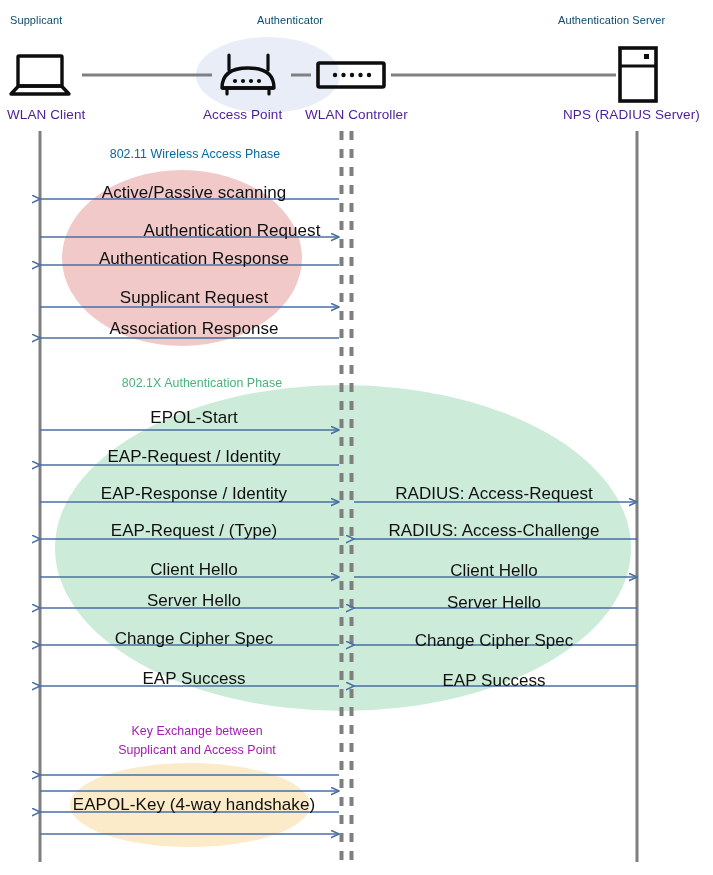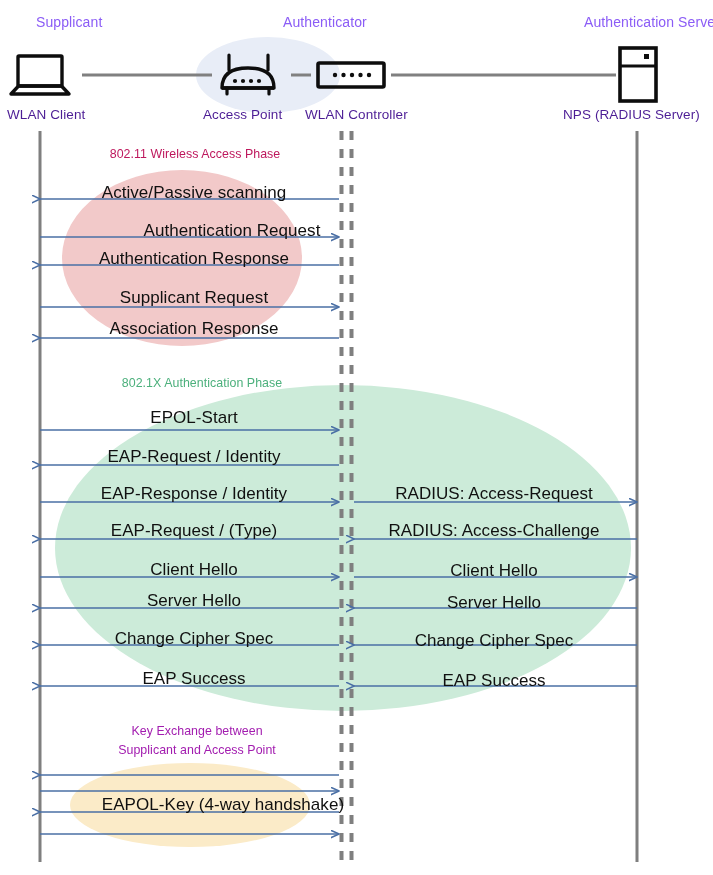--- a/index.html
+++ b/index.html
@@ -19,25 +19,24 @@
   }
   #diagram-svg {
     position: absolute;
     left: 0;
     top: 0;
     width: 713px;
     height: 875px;
   }
   .hdr-title {
     position: absolute;
-    font-size: 14px;
-    color: #8b5cf6;
+    font-size: 11px;
+    color: #0c4a6e;
     white-space: nowrap;
     letter-spacing: 0.1px;
-    margin-left: 26px;
   }
   .node-label {
     position: absolute;
     font-size: 13.5px;
     color: #4c1d95;
     white-space: nowrap;
     letter-spacing: 0.1px;
   }
   .msg-label {
     position: absolute;
@@ -161,42 +160,42 @@
 
   <div class="hdr-title" style="left:10px; top:14px;">Supplicant</div>
   <div class="hdr-title" style="left:257px; top:14px;">Authenticator</div>
   <div class="hdr-title" style="left:558px; top:14px;">Authentication Server</div>
 
   <div class="node-label" style="left:7px; top:107px;">WLAN Client</div>
   <div class="node-label" style="left:203px; top:107px;">Access Point</div>
   <div class="node-label" style="left:305px; top:107px;">WLAN Controller</div>
   <div class="node-label" style="left:563px; top:107px;">NPS (RADIUS Server)</div>
 
-  <div class="phase-label" id="phase-cap-0" style="color: #be185d; top: 147px; left: 0px; width: 390px;">802.11 Wireless Access Phase</div>
+  <div class="phase-label" id="phase-cap-0" style="color: #0369a1; top: 147px; left: 0px; width: 390px;">802.11 Wireless Access Phase</div>
   <div class="phase-label" id="phase-cap-1" style="color: rgb(76, 176, 124); top: 376px; left: 0px; width: 404px;">802.1X Authentication Phase</div>
   <div class="phase-label two-line" id="phase-cap-2" style="color: #a21caf; top: 722px; left: 0px; width: 394px;">
       <div>Key Exchange between</div>
       <div>Supplicant and Access Point</div>
     </div>
 
   <div id="msg-labels">
       <div class="msg-label" style="left: 0px; top: 183px; width: 388px;">Active/Passive scanning</div>
       <div class="msg-label" style="left: 0px; top: 221px; width: 388px; padding-left: 38px;">Authentication Request</div>
       <div class="msg-label" style="left: 0px; top: 249px; width: 388px; text-align: center;">Authentication Response</div>
       <div class="msg-label" style="left: 0px; top: 288px; width: 388px;">Supplicant Request</div>
       <div class="msg-label" style="left: 0px; top: 319px; width: 388px;">Association Response</div>
       <div class="msg-label" style="left: 0px; top: 408px; width: 388px;">EPOL-Start</div>
       <div class="msg-label" style="left: 0px; top: 447px; width: 388px;">EAP-Request / Identity</div>
       <div class="msg-label" style="left: 0px; top: 484px; width: 388px;">EAP-Response / Identity</div>
       <div class="msg-label" style="left: 0px; top: 521px; width: 388px;">EAP-Request / (Type)</div>
       <div class="msg-label" style="left: 0px; top: 560px; width: 388px;">Client Hello</div>
       <div class="msg-label" style="left: 0px; top: 591px; width: 388px;">Server Hello</div>
       <div class="msg-label" style="left: 0px; top: 629px; width: 388px;">Change Cipher Spec</div>
       <div class="msg-label" style="left: 0px; top: 669px; width: 388px;">EAP Success</div>
-      <div class="msg-label" style="left: 0px; top: 795px; width: 388px; padding-left: 29px;">EAPOL-Key (4-way handshake)</div>
+      <div class="msg-label" style="left: 0px; top: 795px; width: 388px;">EAPOL-Key (4-way handshake)</div>
       <div class="msg-label" style="left: 0px; top: 484px; width: 988px;">RADIUS: Access-Request</div>
       <div class="msg-label" style="left: 0px; top: 521px; width: 988px;">RADIUS: Access-Challenge</div>
       <div class="msg-label" style="left: 0px; top: 561px; width: 988px;">Client Hello</div>
       <div class="msg-label" style="left: 0px; top: 593px; width: 988px;">Server Hello</div>
       <div class="msg-label" style="left: 0px; top: 631px; width: 988px;">Change Cipher Spec</div>
       <div class="msg-label" style="left: 0px; top: 671px; width: 988px;">EAP Success</div>
     </div>
 
 </div>
 

